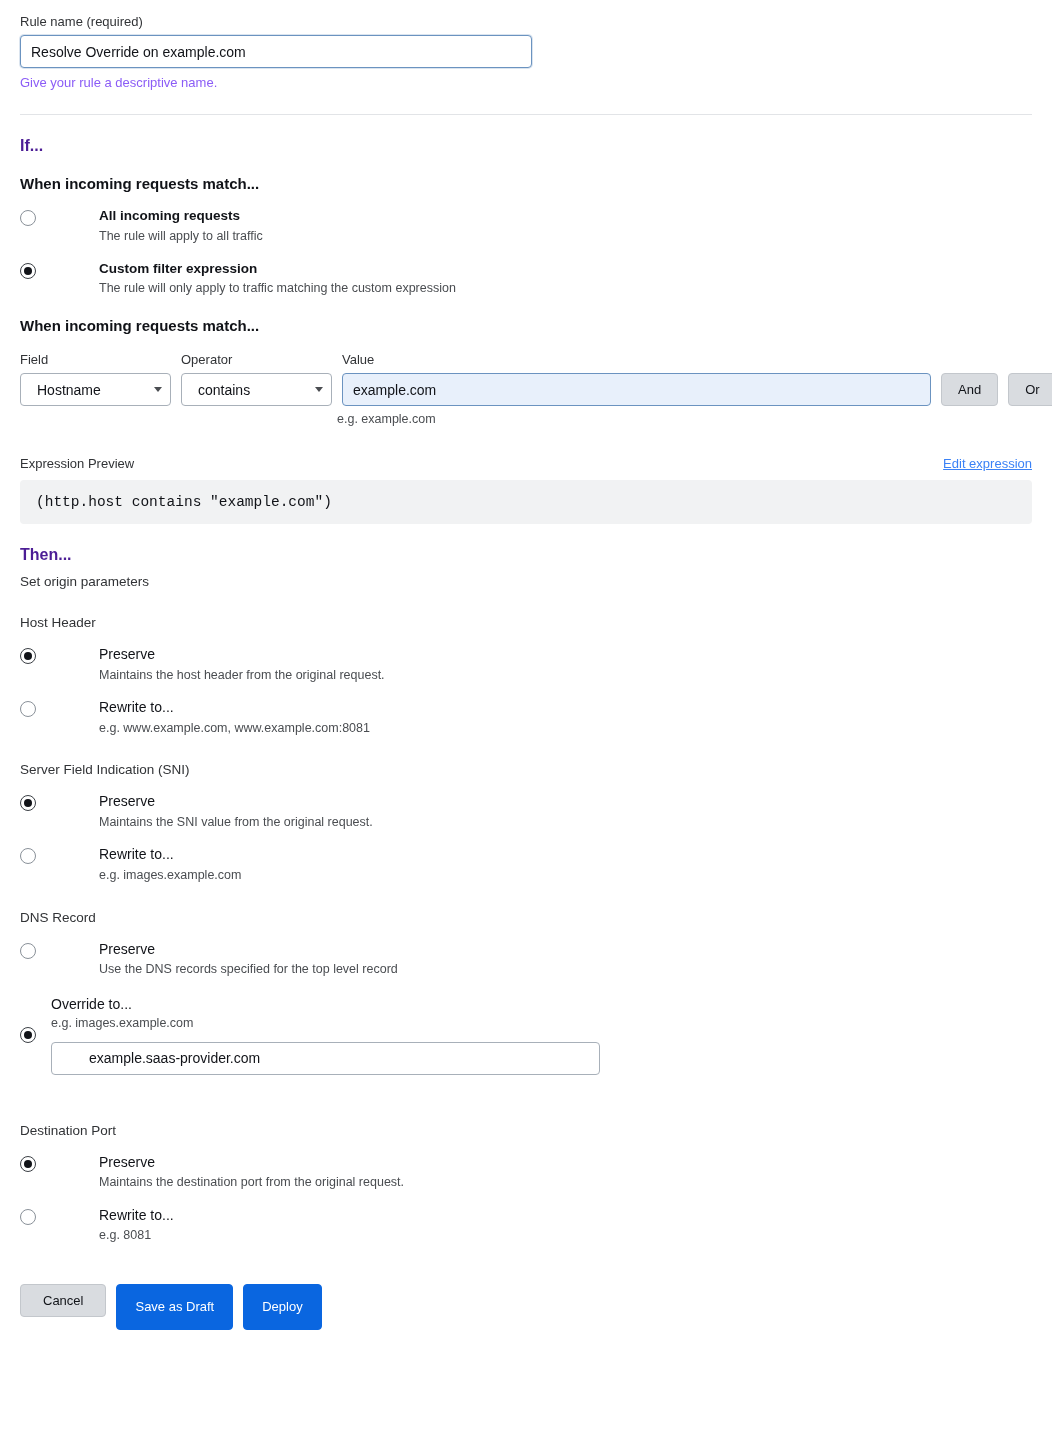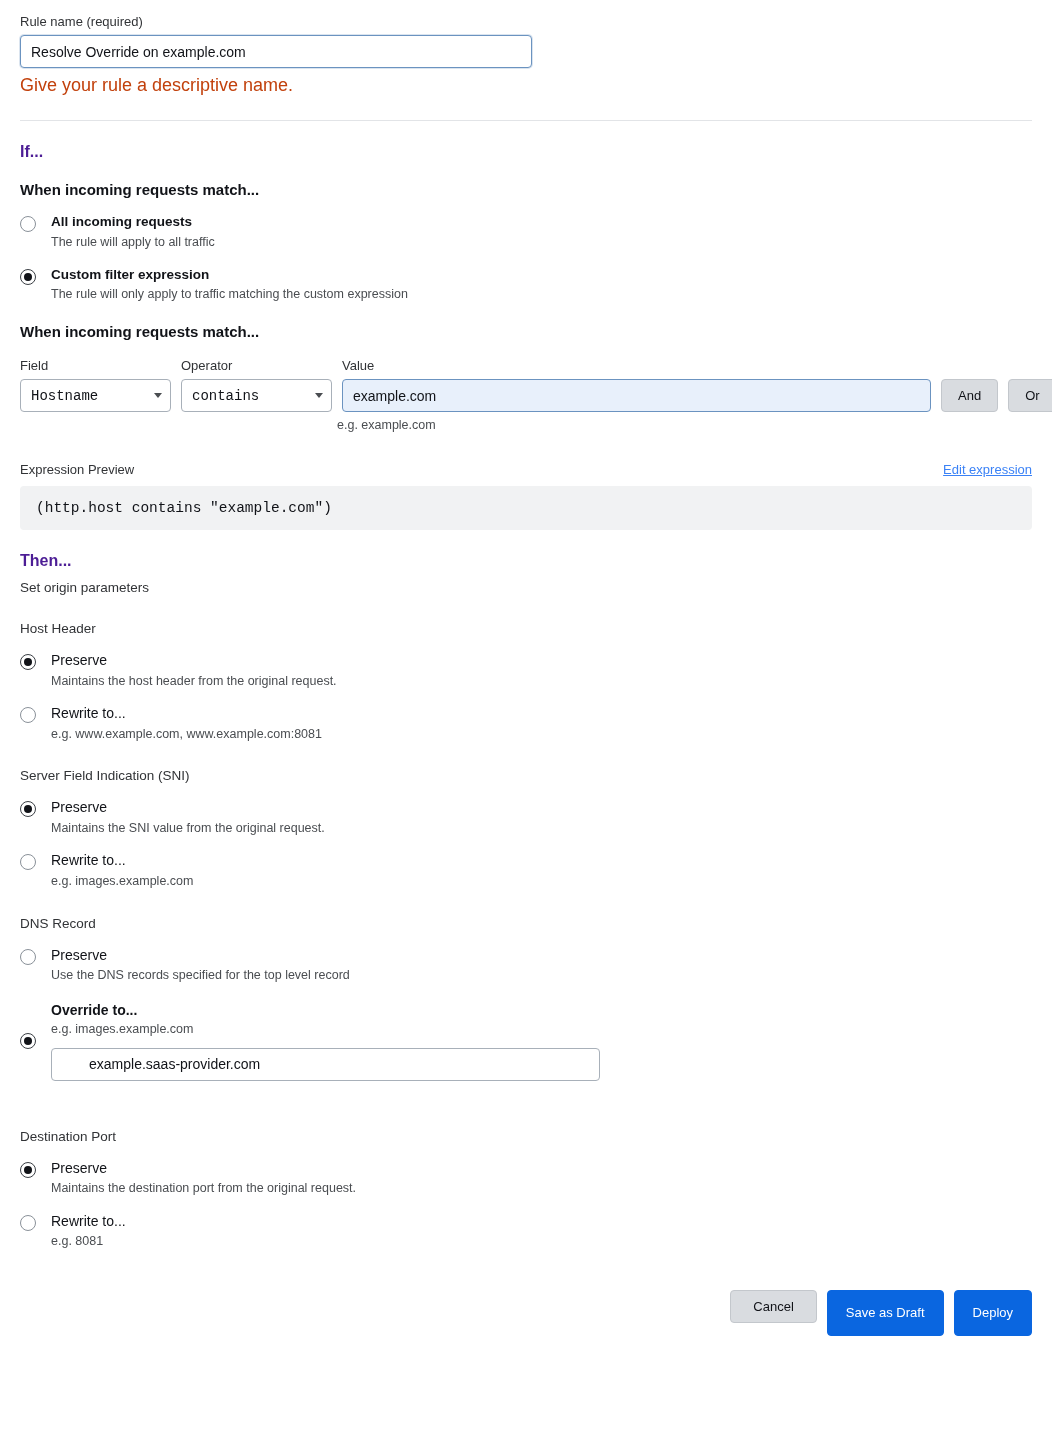--- a/index.html
+++ b/index.html
@@ -21,22 +21,22 @@
     letter-spacing: -0.2px;
     margin: 6px 0 22px 0;
     color: #111318;
   }
   .field-label {
     font-size: 13px;
     color: #313336;
     margin-bottom: 6px;
   }
   .help-text {
-    font-size: 18px;
-    color: #c2410c;
+    font-size: 13px;
+    color: #8b5cf6;
     margin-top: 7px;
   }
   .text-input {
     font-family: "Liberation Sans", sans-serif;
     font-size: 14px;
     color: #111318;
     padding: 7px 10px;
     border: 1px solid #a8b0b9;
     border-radius: 4px;
     background: #fff;
@@ -62,20 +62,21 @@
   .sub-heading {
     font-size: 15px;
     font-weight: bold;
     margin: 20px 0 0 0;
     color: #111318;
   }
   .radio-row {
     display: flex;
     align-items: flex-start;
     margin-top: 16px;
+    gap: 48px;
   }
   .radio {
     width: 16px; height: 16px;
     border-radius: 50%;
     border: 1px solid #8a9199;
     background: #fff;
     flex: 0 0 auto;
     margin-right: 15px;
     margin-top: 2px;
     position: relative;
@@ -106,24 +107,24 @@
     display: flex;
     align-items: flex-end;
     gap: 10px;
     margin-top: 18px;
   }
   .expr-col { display: flex; flex-direction: column; }
   .select-wrap { position: relative; }
   select.select {
     appearance: none;
     -webkit-appearance: none;
-    font-family: Liberation Mono, monospace;
+    font-family: Liberation Sans, sans-serif;
     font-size: 14px;
     color: #111318;
-    padding: 7px 28px 7px 10px;
+    padding: 7px 28px 7px 16px;
     border: 1px solid #a8b0b9;
     border-radius: 4px;
     background: #fff;
     height: 33px;
     outline: none;
   }
   .caret {
     position: absolute;
     right: 9px; top: 14px;
     width: 0; height: 0;
@@ -188,21 +189,20 @@
     margin-top: 10px;
   }
   .dns-override-block {
     display: flex;
     align-items: center;
     margin-top: 18px;
   }
   .dns-override-block .radio { margin-top: 0; }
   .footer {
     display: flex;
-    justify-content: flex-end;
     gap: 10px;
     margin-top: 40px;
     padding-bottom: 8px;
   }
   .btn-cancel { background: #d9dce0; border: 1px solid #c3c7cc; color: #111318; padding: 0 22px; }
   .btn-primary {
     background: #0a66e0;
     border: 1px solid #0a66e0;
     color: #fff;
     padding: 0 18px;
@@ -324,21 +324,21 @@
   <div class="radio-row">
     <span class="radio"></span>
     <span class="radio-texts">
       <span class="radio-title normal" style="display:block;">Preserve</span>
       <span class="radio-desc" style="display:block;">Use the DNS records specified for the top level record</span>
     </span>
   </div>
   <div class="dns-override-block">
     <span class="radio checked"></span>
     <span style="display:block;">
-      <span class="radio-title normal" style="display:block;font-weight:bold;">Override to...</span>
+      <span class="radio-title normal" style="display:block;">Override to...</span>
       <span class="radio-desc" style="display:block;">e.g. images.example.com</span>
       <input class="text-input" type="text" style="width: 549px; margin-top: 12px; padding-left: 37px;" value="example.saas-provider.com">
     </span>
   </div>
 
   <div class="group-label" style="margin-top:48px;">Destination Port</div>
   <div class="radio-row">
     <span class="radio checked"></span>
     <span class="radio-texts">
       <span class="radio-title normal" style="display:block;">Preserve</span>

